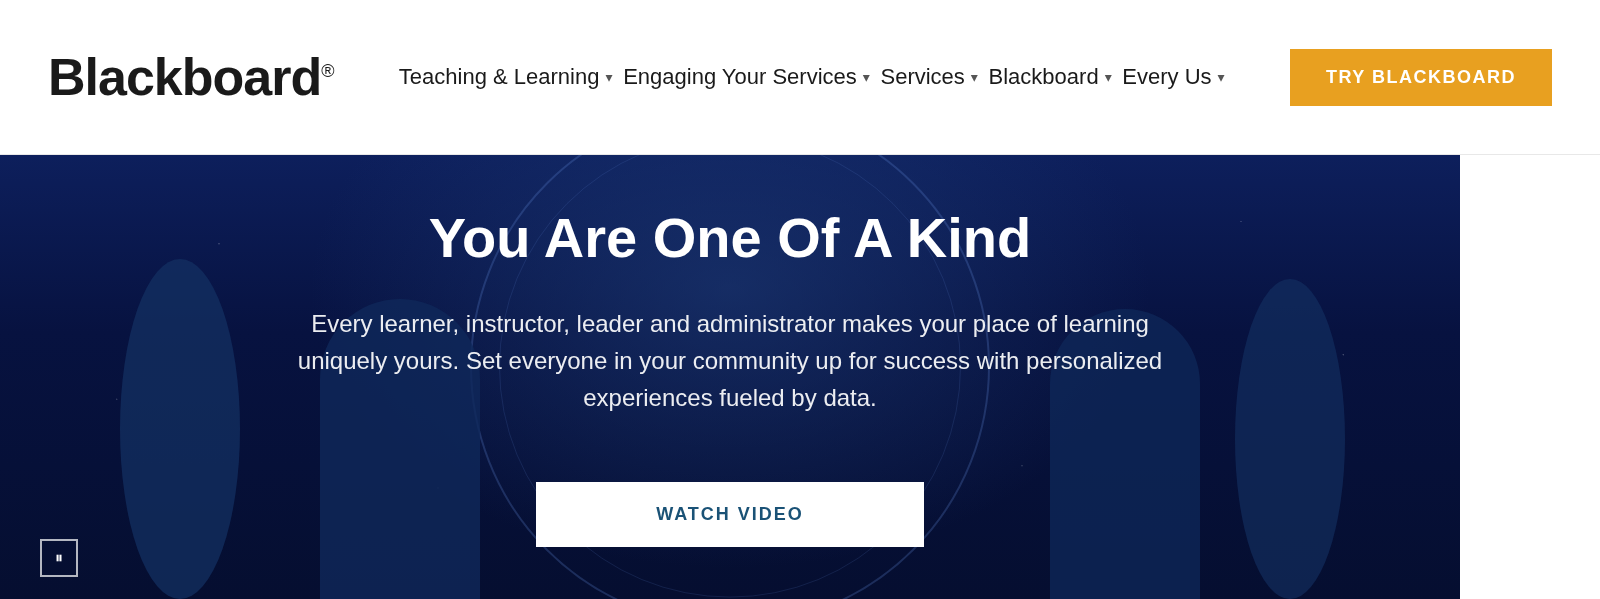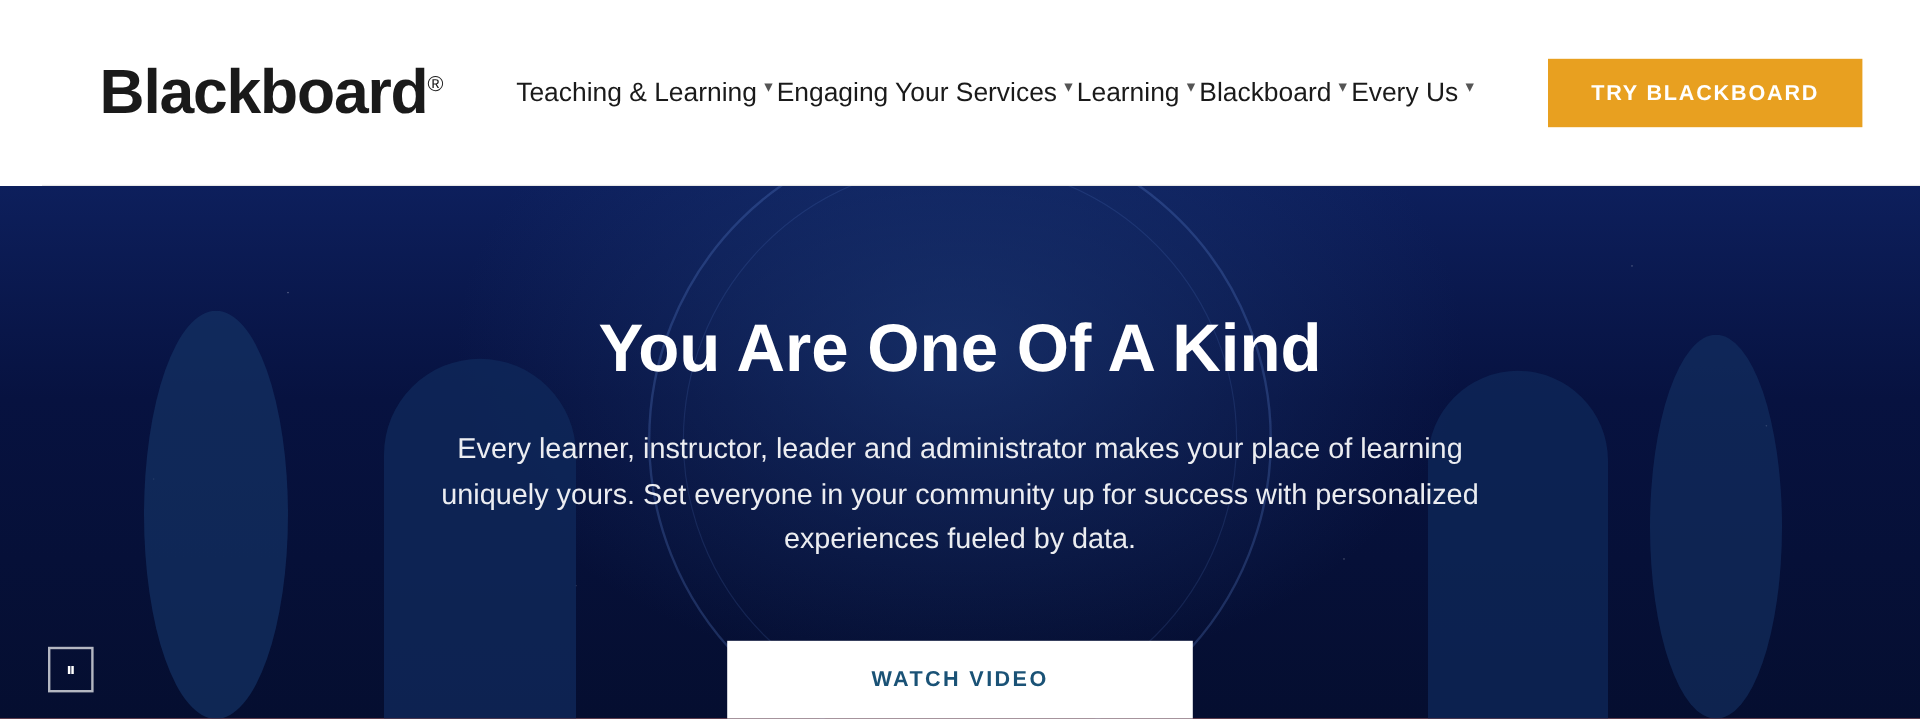--- a/index.html
+++ b/index.html
@@ -16,21 +16,20 @@
 
     
     .header {
       display: flex;
       align-items: center;
       justify-content: space-between;
       padding: 0 48px;
       height: 155px;
       background: #ffffff;
       border-bottom: 1px solid #e8e8e8;
-      margin-left: 35px;
     }
 
     .logo-area {
       display: flex;
       flex-direction: column;
       justify-content: center;
     }
 
     .logo-text {
       font-size: 52px;
@@ -50,20 +49,21 @@
       display: flex;
       align-items: center;
       gap: 0;
       flex: 1;
       justify-content: space-around;
       padding: 0 60px;
     }
 
     .nav-item {
       display: flex;
+      align-items: center;
       gap: 6px;
       font-size: 22px;
       font-weight: 500;
       color: #1a1a1a;
       cursor: pointer;
       white-space: nowrap;
     }
 
     .nav-item .chevron {
       font-size: 14px;
@@ -79,27 +79,27 @@
       font-weight: 700;
       letter-spacing: 1.5px;
       cursor: pointer;
       white-space: nowrap;
       text-transform: uppercase;
     }
 
     
     .hero {
       position: relative;
-      width: 1600px;
+      width: 1460px;
       height: 444px;
-      background: #7f1d1d;
+      background: #be185d;
       display: flex;
       flex-direction: column;
       align-items: center;
-      justify-content: flex-end;
+      justify-content: center;
       overflow: hidden;
     }
 
     .hero-bg {
       position: absolute;
       inset: 0;
       background: 
         radial-gradient(ellipse 600px 400px at 50% 30%, rgba(30, 60, 120, 0.6) 0%, transparent 70%),
         linear-gradient(180deg, #0d1f5c 0%, #071240 40%, #050e30 100%);
     }
@@ -262,21 +262,21 @@
   <nav class="nav-area">
     <div class="nav-item">
       <span>Teaching &amp; Learning</span>
       <span class="chevron">▾</span>
     </div>
     <div class="nav-item">
       <span>Engaging Your Services</span>
       <span class="chevron">▾</span>
     </div>
     <div class="nav-item">
-      <span>Learning</span>
+      <span>Services</span>
       <span class="chevron">▾</span>
     </div>
     <div class="nav-item">
       <span>Blackboard</span>
       <span class="chevron">▾</span>
     </div>
     <div class="nav-item">
       <span>Every Us</span>
       <span class="chevron">▾</span>
     </div>

